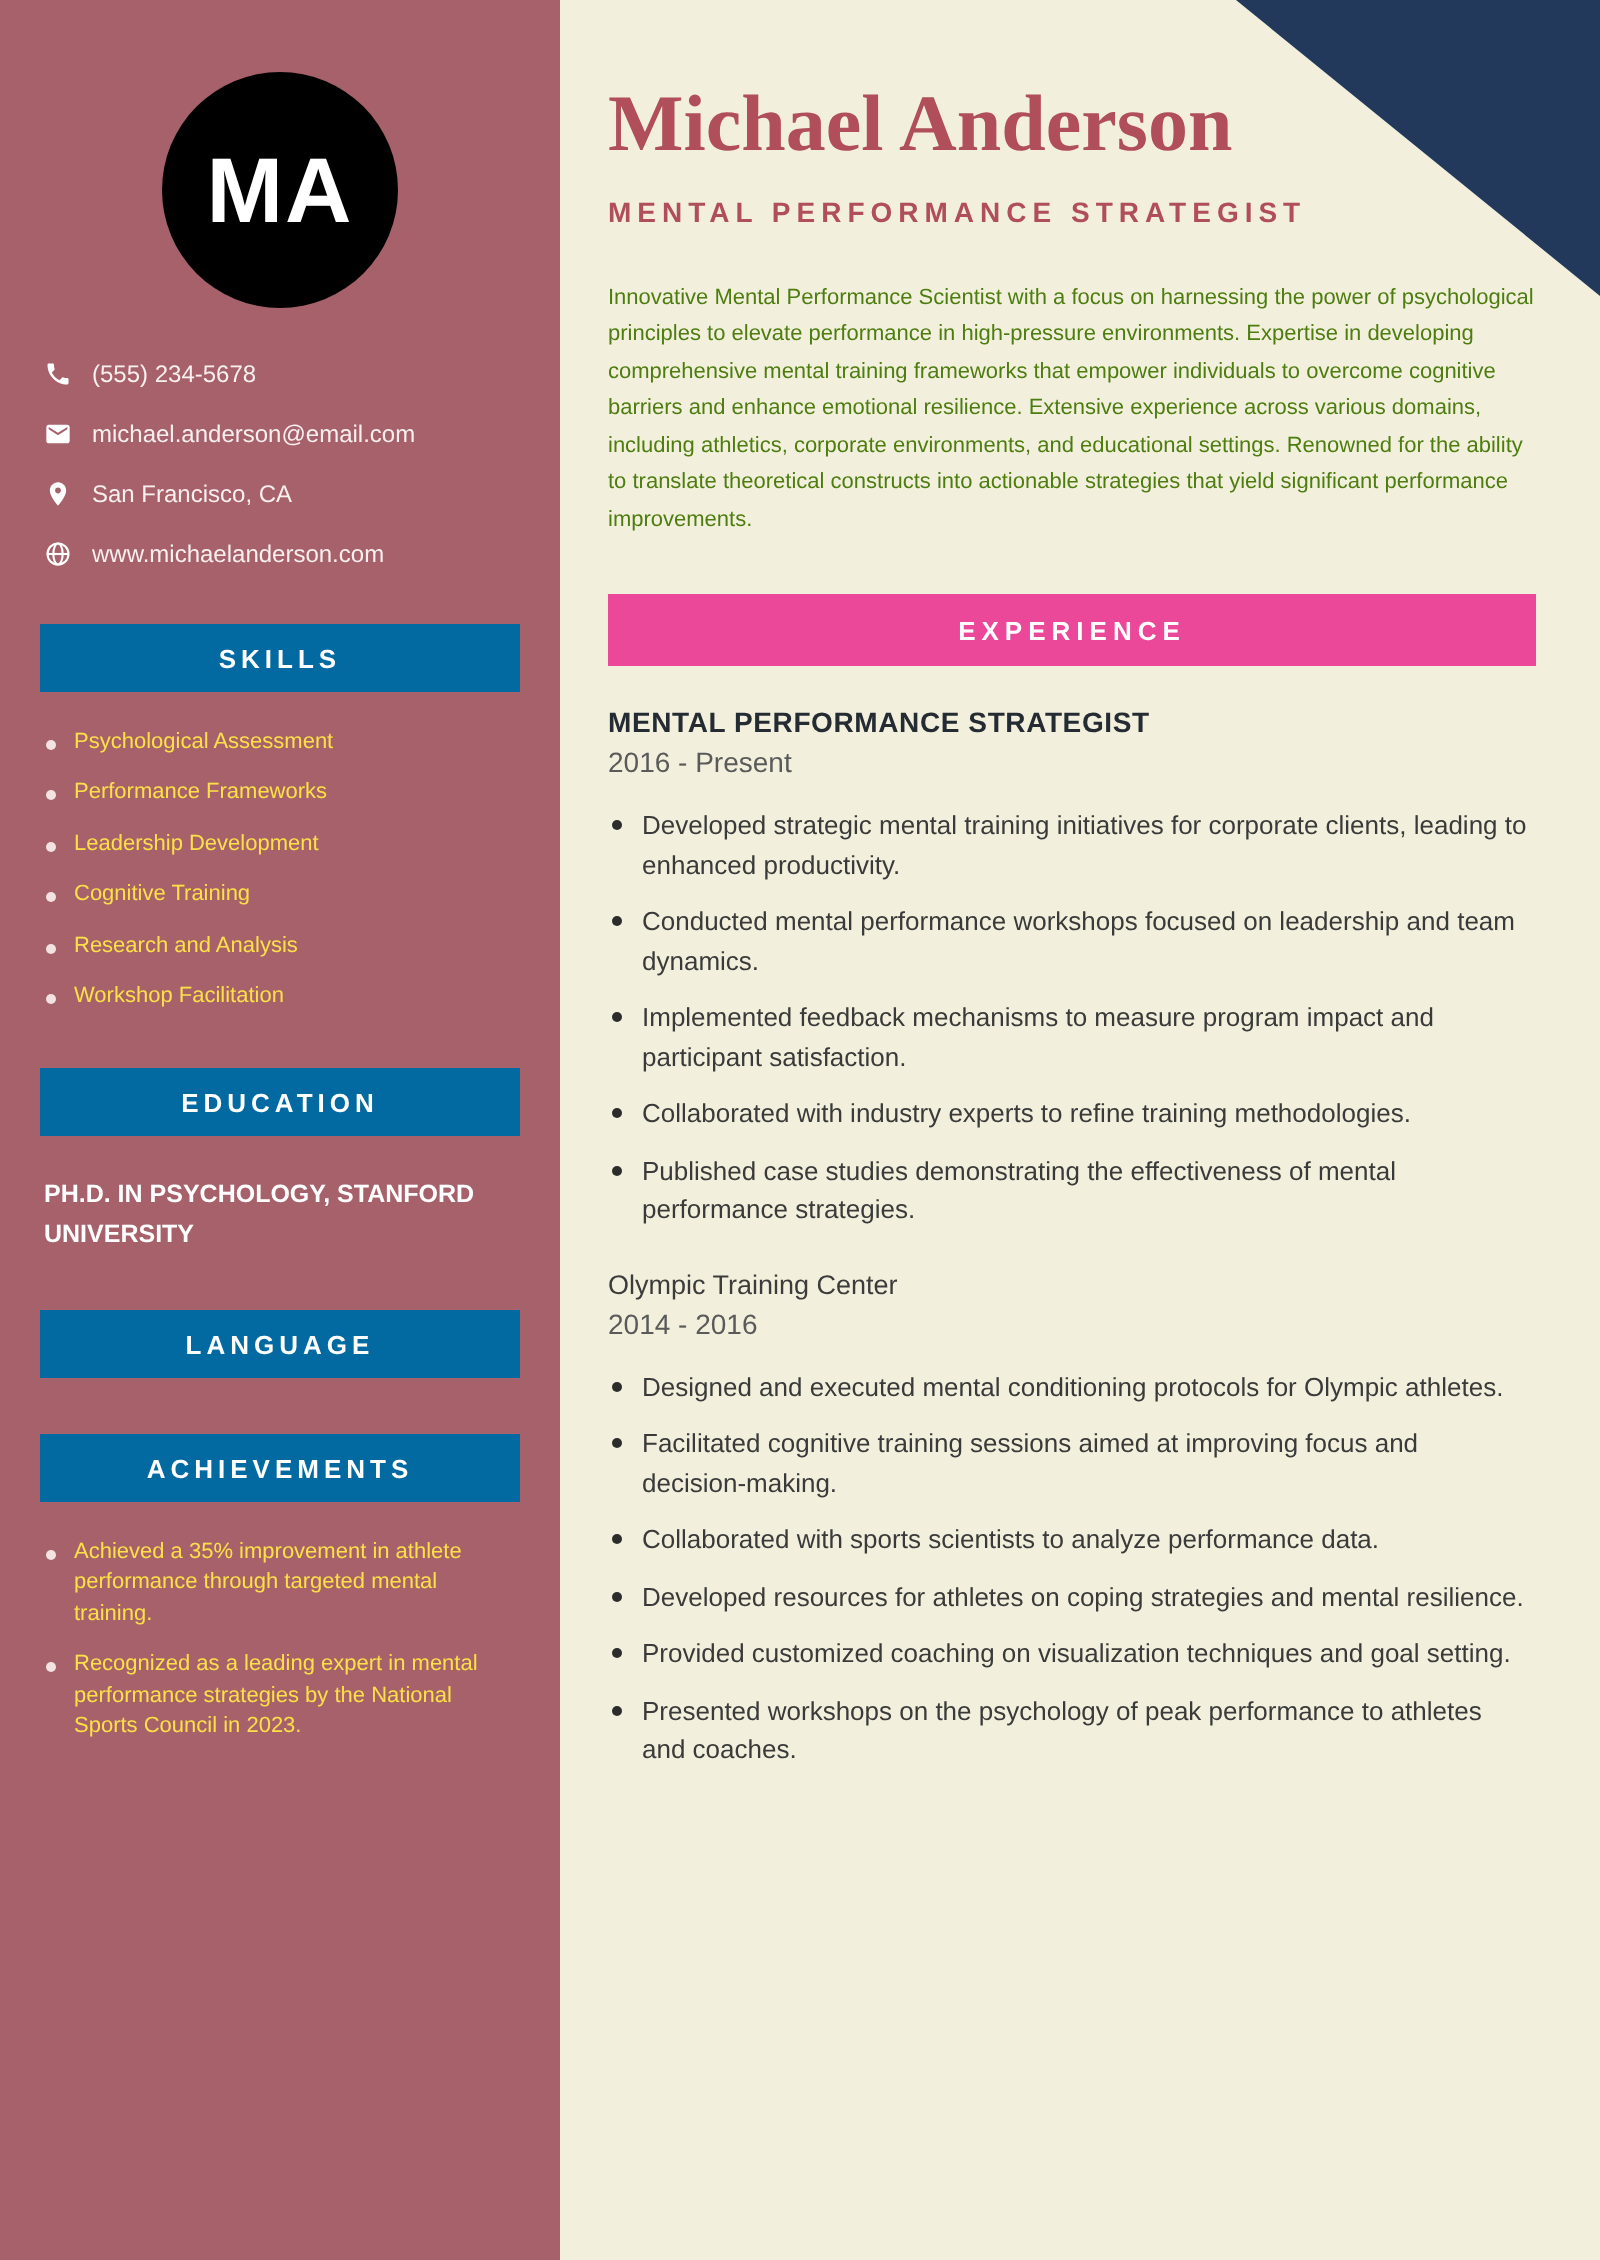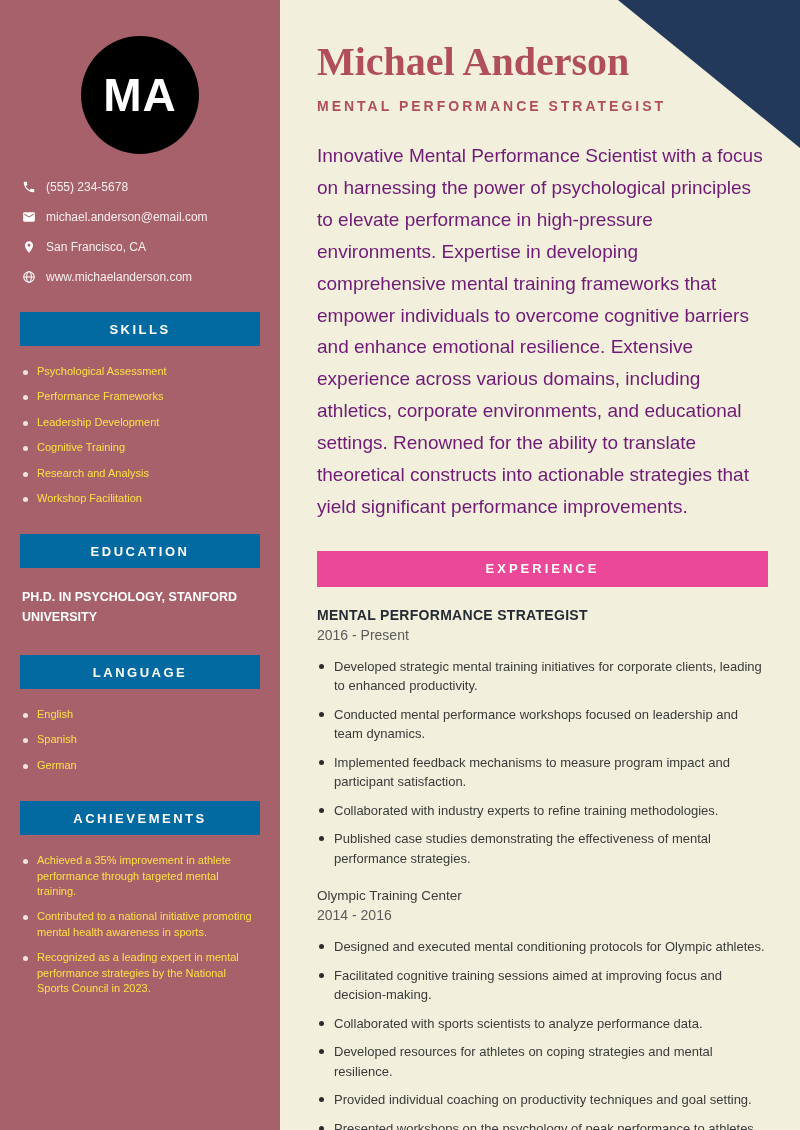--- a/index.html
+++ b/index.html
@@ -38,36 +38,36 @@
   }
   .side-list li::before {
     content:""; position:absolute; left:1px; top:6px; width:5px; height:5px;
     border-radius:50%; background:#f3e2e2;
   }
   .edu-item {
     margin:20px 20px 0 22px; font-size:12.5px; font-weight:bold;
     color:#ffffff; line-height:1.55; text-transform:uppercase;
   }
   
-  .main { flex:1; padding:40px 32px 0 37px; position:relative; }
+  .main { flex:1; padding:40px 32px 0 24px; position:relative; }
   .corner {
     position:absolute; top:0; right:0; width:182px; height:148px;
     background:#23395b; clip-path:polygon(0 0,100% 0,100% 100%);
     z-index:1;
   }
   .name {
     font-family:"Liberation Serif", serif; font-size:40px; font-weight:bold;
     color:#b04e59; line-height:1.1; position:relative; z-index:2;
   }
   .role {
     margin-top:14px; font-size:14px; font-weight:bold; letter-spacing:3px;
     color:#b04e59;
   }
   .summary {
-    margin-top:26px; font-size:19px; line-height:1.68; color:#701a75;
+    margin-top:26px; font-size:11px; line-height:1.68; color:#4d7c0f;
     max-width:470px;
   }
   .exp-band {
     margin-top:28px; background:#ec4899; height:36px; display:flex;
     align-items:center; justify-content:center;
   }
   .exp-band span { color:#ffffff; font-size:13px; font-weight:bold; letter-spacing:3px; }
   .job { margin-top:20px; }
   .job-title { font-size:14px; font-weight:bold; color:#252b33; letter-spacing:.3px; text-transform:uppercase; }
   .job-company { margin-top:6px; font-size:13.5px; color:#3c3c3c; }
@@ -143,32 +143,26 @@
     </ul>
 
     <div class="band">
       <span>EDUCATION</span>
     </div>
     <div class="edu-item">PH.D. IN PSYCHOLOGY, STANFORD UNIVERSITY</div>
 
     <div class="band">
       <span>LANGUAGE</span>
     </div>
-    <ul class="side-list">
-      <li>English</li>
-      <li>Spanish</li>
-      <li>German</li>
-    </ul>
 
     <div class="band">
       <span>ACHIEVEMENTS</span>
     </div>
     <ul class="side-list">
       <li>Achieved a 35% improvement in athlete performance through targeted mental training.</li>
-      <li>Contributed to a national initiative promoting mental health awareness in sports.</li>
       <li>Recognized as a leading expert in mental performance strategies by the National Sports Council in 2023.</li>
     </ul>
 
   </aside>
 
   <main class="main">
     <div class="corner"></div>
 
     <h1 class="name">Michael Anderson</h1>
     <div class="role">MENTAL PERFORMANCE STRATEGIST</div>
@@ -192,19 +186,19 @@
     </section>
 
     <section class="job">
       <div class="job-company">Olympic Training Center</div>
       <div class="job-dates">2014 - 2016</div>
       <ul class="job-bullets">
         <li>Designed and executed mental conditioning protocols for Olympic athletes.</li>
         <li>Facilitated cognitive training sessions aimed at improving focus and decision-making.</li>
         <li>Collaborated with sports scientists to analyze performance data.</li>
         <li>Developed resources for athletes on coping strategies and mental resilience.</li>
-        <li>Provided individual coaching on productivity techniques and goal setting.</li>
+        <li>Provided customized coaching on visualization techniques and goal setting.</li>
         <li>Presented workshops on the psychology of peak performance to athletes and coaches.</li>
       </ul>
     </section>
 
   </main>
 </div>
 
 </body></html>

